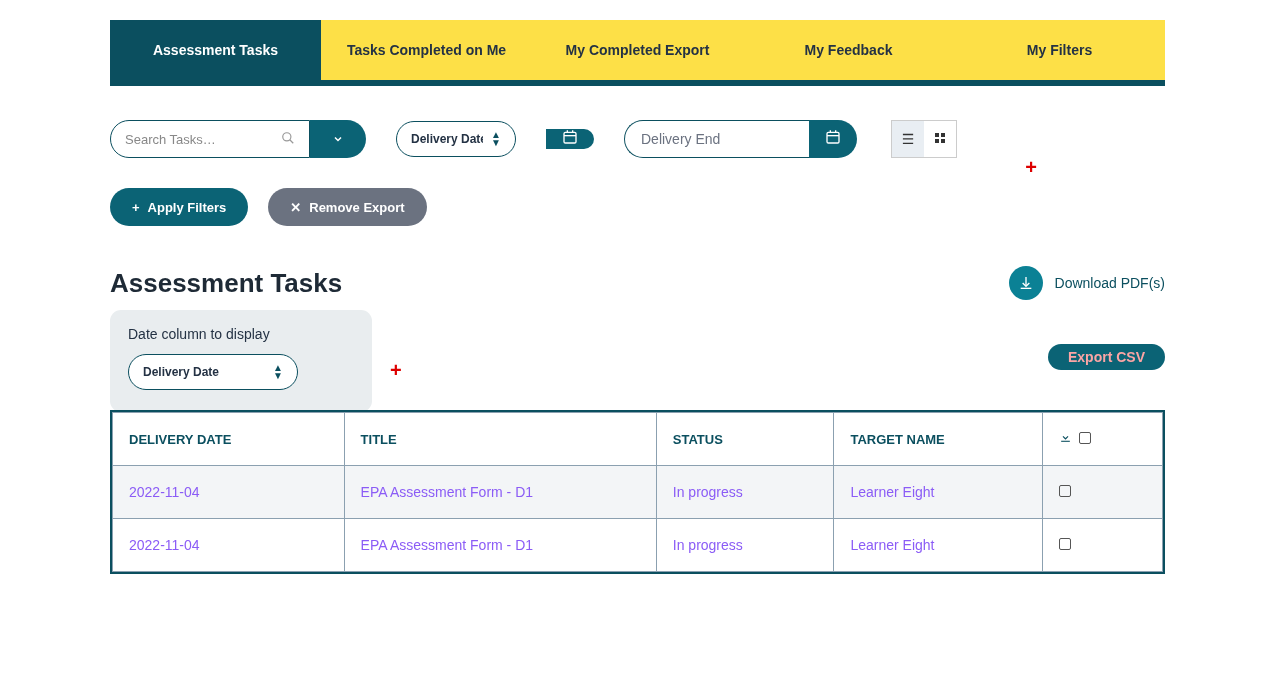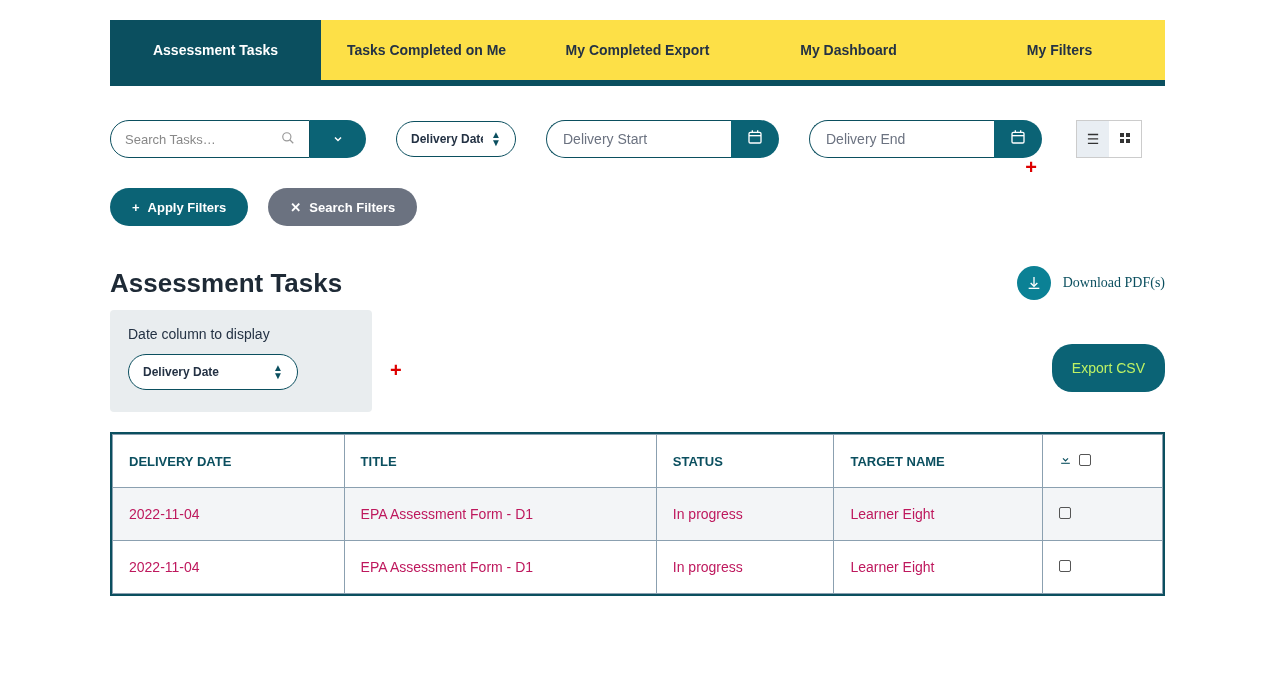--- a/index.html
+++ b/index.html
@@ -167,33 +167,32 @@
   .section-title {
     font-size:26px;
     font-weight:700;
     color:#1e2a36;
   }
   .download-pdfs {
     display:flex;
     align-items:center;
     gap:12px;
     cursor:pointer;
-    font-family:Liberation Serif, serif;
   }
   .dl-circle {
     width:34px;height:34px;border-radius:50%;
     background:#0b8195;
     display:flex;align-items:center;justify-content:center;
     color:#fff;
   }
   .dl-label { color:#0b4f5f; font-size:14px; }
   
   .date-col-box {
     background:#e9edef;
-    border-radius:4px;
+    border-radius:11px;
     padding:16px 26px 22px 18px;
     width:262px;
     margin-top:10px;
     position:relative;
   }
   .date-col-box .label {
     font-size:14px;
     color:#243244;
     font-weight:500;
     margin-bottom:12px;
@@ -206,26 +205,26 @@
   }
   
   .export-row {
     display:flex;
     justify-content:flex-end;
     margin-top:-68px;
     margin-bottom:40px;
   }
   .btn-export {
     background:#0b6375;
-    color:#bef264;
+    color:#fca5a5;
     border-radius:20px;
-    height:48px;
+    height:26px;
     padding:0 20px;
     font-size:14px;
-    font-weight:400;
+    font-weight:700;
     border:none;
     cursor:pointer;
   }
   
   .table-wrap {
     border:2px solid #0b4f5f;
     margin-top:20px;
     position:relative;
   }
   table.assess {
@@ -239,21 +238,21 @@
     font-size:14px;
   }
   table.assess th {
     color:#0b4f5f;
     font-weight:700;
     text-transform:uppercase;
     font-size:13px;
     background:#fff;
   }
   table.assess td {
-    color:#be185d;
+    color:#8b5cf6;
   }
   table.assess tr.striped td {
     background:#f3f5f7;
   }
   .col-date { width:250px; }
   .col-title { width:340px; }
   .col-status { width:190px; }
   .col-target { width:225px; }
   .col-check { width:130px; text-align:left; }
   .checkbox-square {
@@ -283,21 +282,21 @@
 </head>
 <body>
 
 <div class="page rel">
 
 
   <div class="tabs">
     <div class="tab active">Assessment Tasks</div>
     <div class="tab">Tasks Completed on Me</div>
     <div class="tab">My Completed Export</div>
-    <div class="tab">My Dashboard</div>
+    <div class="tab">My Feedback</div>
     <div class="tab">My Filters</div>
   </div>
 
   <div class="filters rel">
     <div class="search-combo">
       <div class="search-box">
         <span class="search-input-text">Search Tasks…</span>
         <span class="search-icon">
           <svg width="14" height="14" viewBox="0 0 24 24" fill="none" stroke="#999" stroke-width="2">
               <circle cx="10" cy="10" r="7"></circle>
@@ -314,23 +313,20 @@
 
     <div class="pill-select" style="width:120px">
       <span style="overflow:hidden;text-overflow:clip;">Delivery Date</span>
       <span class="spinner">
         <span class="chev">▲</span>
           <span class="chev">▼</span>
       </span>
     </div>
 
     <div class="date-combo">
-      <div class="date-input">
-        <span>Delivery Start</span>
-      </div>
       <div class="date-btn">
         <span>
           <svg width="16" height="16" viewBox="0 0 24 24" fill="none" stroke="#fff" stroke-width="2">
               <rect x="3" y="5" width="18" height="16" rx="2"></rect>
               <line x1="3" y1="10" x2="21" y2="10"></line>
               <line x1="8" y1="2" x2="8" y2="6"></line>
               <line x1="16" y1="2" x2="16" y2="6"></line>
             </svg>
         </span>
       </div>
@@ -371,21 +367,21 @@
     <span class="viewmark">+</span>
   </div>
 
   <div class="action-row">
     <button class="btn-round btn-apply">
       <span class="icon">+</span>
       <span>Apply Filters</span>
     </button>
     <button class="btn-round btn-remove">
       <span class="icon">✕</span>
-      <span>Search Filters</span>
+      <span>Remove Export</span>
     </button>
   </div>
 
   <div class="section-head-row">
     <div class="section-title">Assessment Tasks</div>
     <div class="download-pdfs">
       <div class="dl-circle">
         <svg width="16" height="16" viewBox="0 0 24 24" fill="none" stroke="#fff" stroke-width="2">
             <path d="M12 3v12"></path>
             <polyline points="7 12 12 17 17 12"></polyline>

